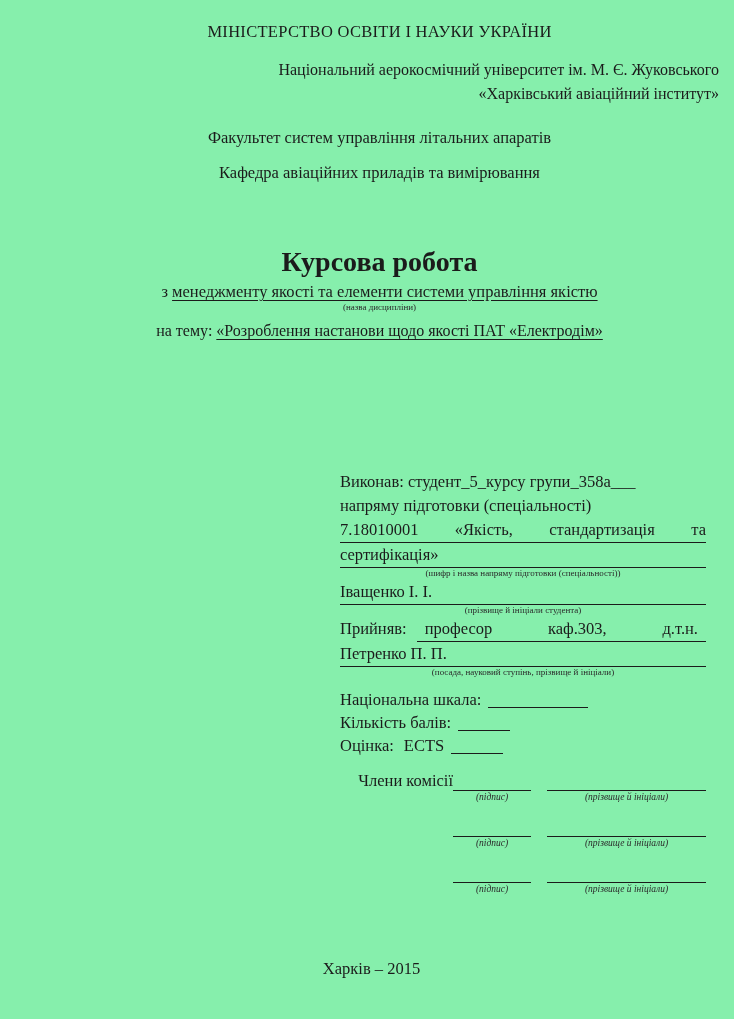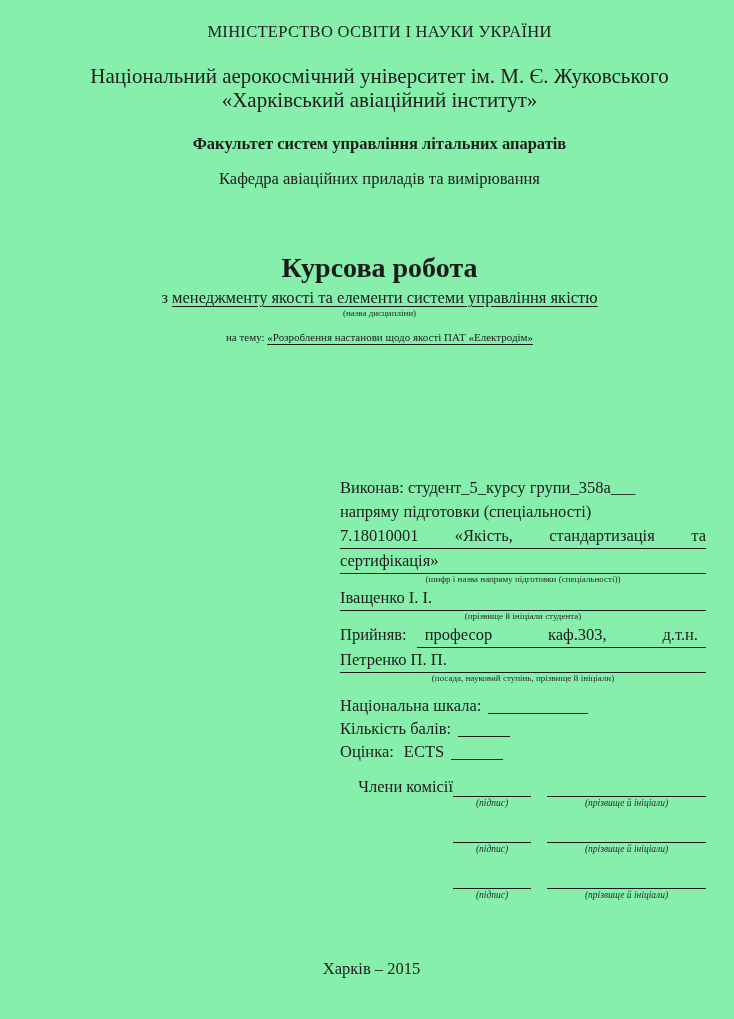--- a/index.html
+++ b/index.html
@@ -19,31 +19,30 @@
     height: 100%;
     padding: 22px 15px 0 40px;
   }
   .ministry {
     font-size: 16.5px;
     line-height: 20px;
     text-align: center;
     letter-spacing: 0.3px;
   }
   .university {
-    margin-top: 22px;
-    font-size: 21px;
+    margin-top: 16px;
+    font-size: 16px;
     line-height: 24px;
-    text-align: center;
+    text-align: right;
   }
   .faculty {
     margin-top: 22px;
     font-size: 16.5px;
     line-height: 20px;
     text-align: center;
-    font-weight: bold;
   }
   .department {
     margin-top: 15px;
     font-size: 16.5px;
     line-height: 20px;
     text-align: center;
   }
   .title {
     margin-top: 62px;
     font-size: 28px;
@@ -59,21 +58,21 @@
   }
   .u { text-decoration: underline; text-underline-offset: 3px; }
   .caption {
     font-size: 9px;
     line-height: 11px;
     text-align: center;
     color: #2a2a2a;
   }
   .topic-line {
     margin-top: 7px;
-    font-size: 11px;
+    font-size: 16px;
     line-height: 22px;
     text-align: center;
   }
   .right-block {
     margin-top: 128px;
     margin-left: 300px;
     width: 366px;
     font-size: 16.5px;
     line-height: 24px;
   }

